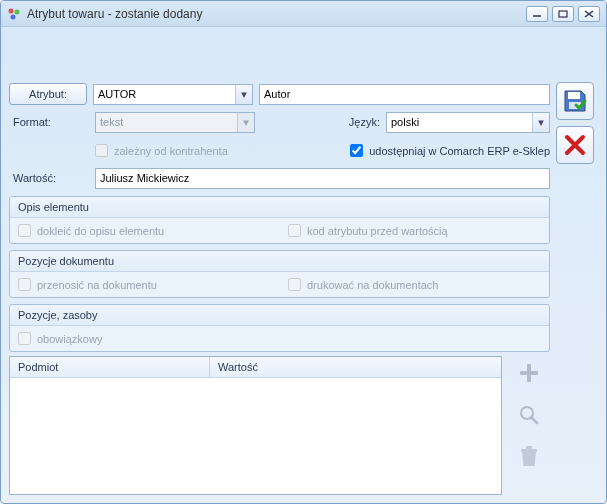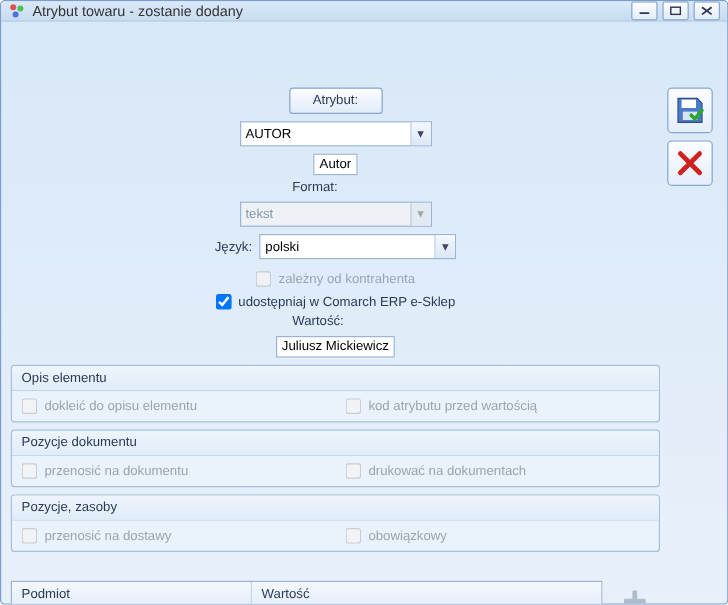--- a/index.html
+++ b/index.html
@@ -6,35 +6,35 @@
 body { margin: 0; background: #fff; }
 .window { width: 607px; height: 504px; background: linear-gradient(to bottom, #d8e8f8, #e8f0fa); border: 1px solid #7a9ecc; border-radius: 4px; overflow: hidden; display: flex; flex-direction: column; gap: 47px; }
 .titlebar { height: 26px; background: linear-gradient(to bottom, #dae9f8, #c8dcf0); display: flex; align-items: center; padding: 0 6px; border-bottom: 1px solid #b0c8e0; }
 .titlebar .icon { width: 14px; height: 14px; margin-right: 6px; }
 .titlebar .title { flex: 1; color: #333; font-size: 12px; }
 .titlebar .winbtn { width: 22px; height: 16px; margin-left: 4px; border: 1px solid #8aa8cc; border-radius: 2px; background: linear-gradient(#fff,#e0ecf8); display: flex; align-items: center; justify-content: center; color: #335; cursor: pointer; }
 .body { flex: 1; display: flex; padding: 8px; gap: 6px; }
 .form { flex: 1; display: flex; flex-direction: column; gap: 4px; }
 .sidebar { width: 42px; display: flex; flex-direction: column; gap: 6px; }
 .sidebtn { width: 38px; height: 38px; border: 1px solid #8aa8cc; border-radius: 4px; background: linear-gradient(#fdfdff,#e4eefb); display: flex; align-items: center; justify-content: center; cursor: pointer; }
-.row { display: flex; align-items: center; gap: 6px; min-height: 24px; flex-direction: column; }
+.row { display: flex; align-items: center; gap: 6px; min-height: 24px; }
 .lbl { width: 80px; color: #2a3a55; text-align: left; padding-left: 4px;}
 .btnlbl { width: 78px; height: 22px; border: 1px solid #8aa8cc; border-radius: 3px; background: linear-gradient(#fdfdff,#e0ecfa); color: #2a3a55; cursor: pointer; display:flex; align-items:center; justify-content:center; }
 .combo, .textin { height: 21px; border: 1px solid #9ab5d4; background: #fff; padding: 2px 4px; display: flex; align-items: center; }
 .combo { position: relative; padding-right: 18px; }
 .combo .caret { position: absolute; right: 0; top: 0; bottom: 0; width: 17px; border-left: 1px solid #b8cde4; background: linear-gradient(#f4f8fd,#dce8f6); display:flex; align-items:center; justify-content:center; color:#446; }
 .combo.disabled { background: #eef2f7; color: #8a97a8; text-align: center; }
 .combo.disabled .caret { background:#e4eaf2; color:#9aa; }
 .chk { display: flex; align-items: flex-end; gap: 6px; color: #2a3a55; }
 .chk.disabled { color: #9aa5b3; }
 .chk input { margin:0; }
 .group { border: 1px solid #a8c0dc; border-radius: 3px; background: #eaf2fb; margin-top: 2px; }
 .group-h { padding: 4px 8px; color: #2a3a55; border-bottom: 1px solid #c4d6ea; background: linear-gradient(#eef5fd,#e0ecf8); border-radius:3px 3px 0 0; }
 .group-b { padding: 6px 8px; display: flex; gap: 40px; }
-.table-area { display: flex; gap: 6px; margin-top: 20px; flex: 1; justify-content: flex-end; }
+.table-area { display: flex; gap: 6px; margin-top: 0; flex: 1; justify-content: flex-end; }
 .table { flex: 1; border: 1px solid #9ab5d4; background: #fff; display: flex; flex-direction: column; }
 .thead { display: flex; background: linear-gradient(#f4f8fd,#e4eefb); border-bottom: 1px solid #c4d6ea; }
 .th { padding: 4px 8px; border-right: 1px solid #c4d6ea; color: #2a3a55; }
 .th:first-child { width: 200px; }
 .th:last-child { flex: 1; border-right: none; }
 .tbody { flex: 1; }
 .tbl-btns { width: 42px; display: flex; flex-direction: column; gap: 8px; align-items:center; }
 .tbl-btn { width: 34px; height: 34px; display: flex; align-items: center; justify-content: center; color: #9aa8ba; border-radius:3px; }
 svg { display: block; }
 </style>
@@ -143,24 +143,20 @@
           <label class="chk disabled">
             <input type="checkbox" disabled="" style="">
               <span>drukować na dokumentach</span>
           </label>
         </div>
       </div>
 
       <div class="group">
         <div class="group-h">Pozycje, zasoby</div>
         <div class="group-b">
-          <label class="chk disabled" style="width:230px">
-            <input type="checkbox" disabled="" style="">
-              <span>przenosić na dostawy</span>
-          </label>
           <label class="chk disabled">
             <input type="checkbox" disabled="" style="">
               <span>obowiązkowy</span>
           </label>
         </div>
       </div>
 
       <div class="table-area">
         <div class="table">
           <div class="thead">

